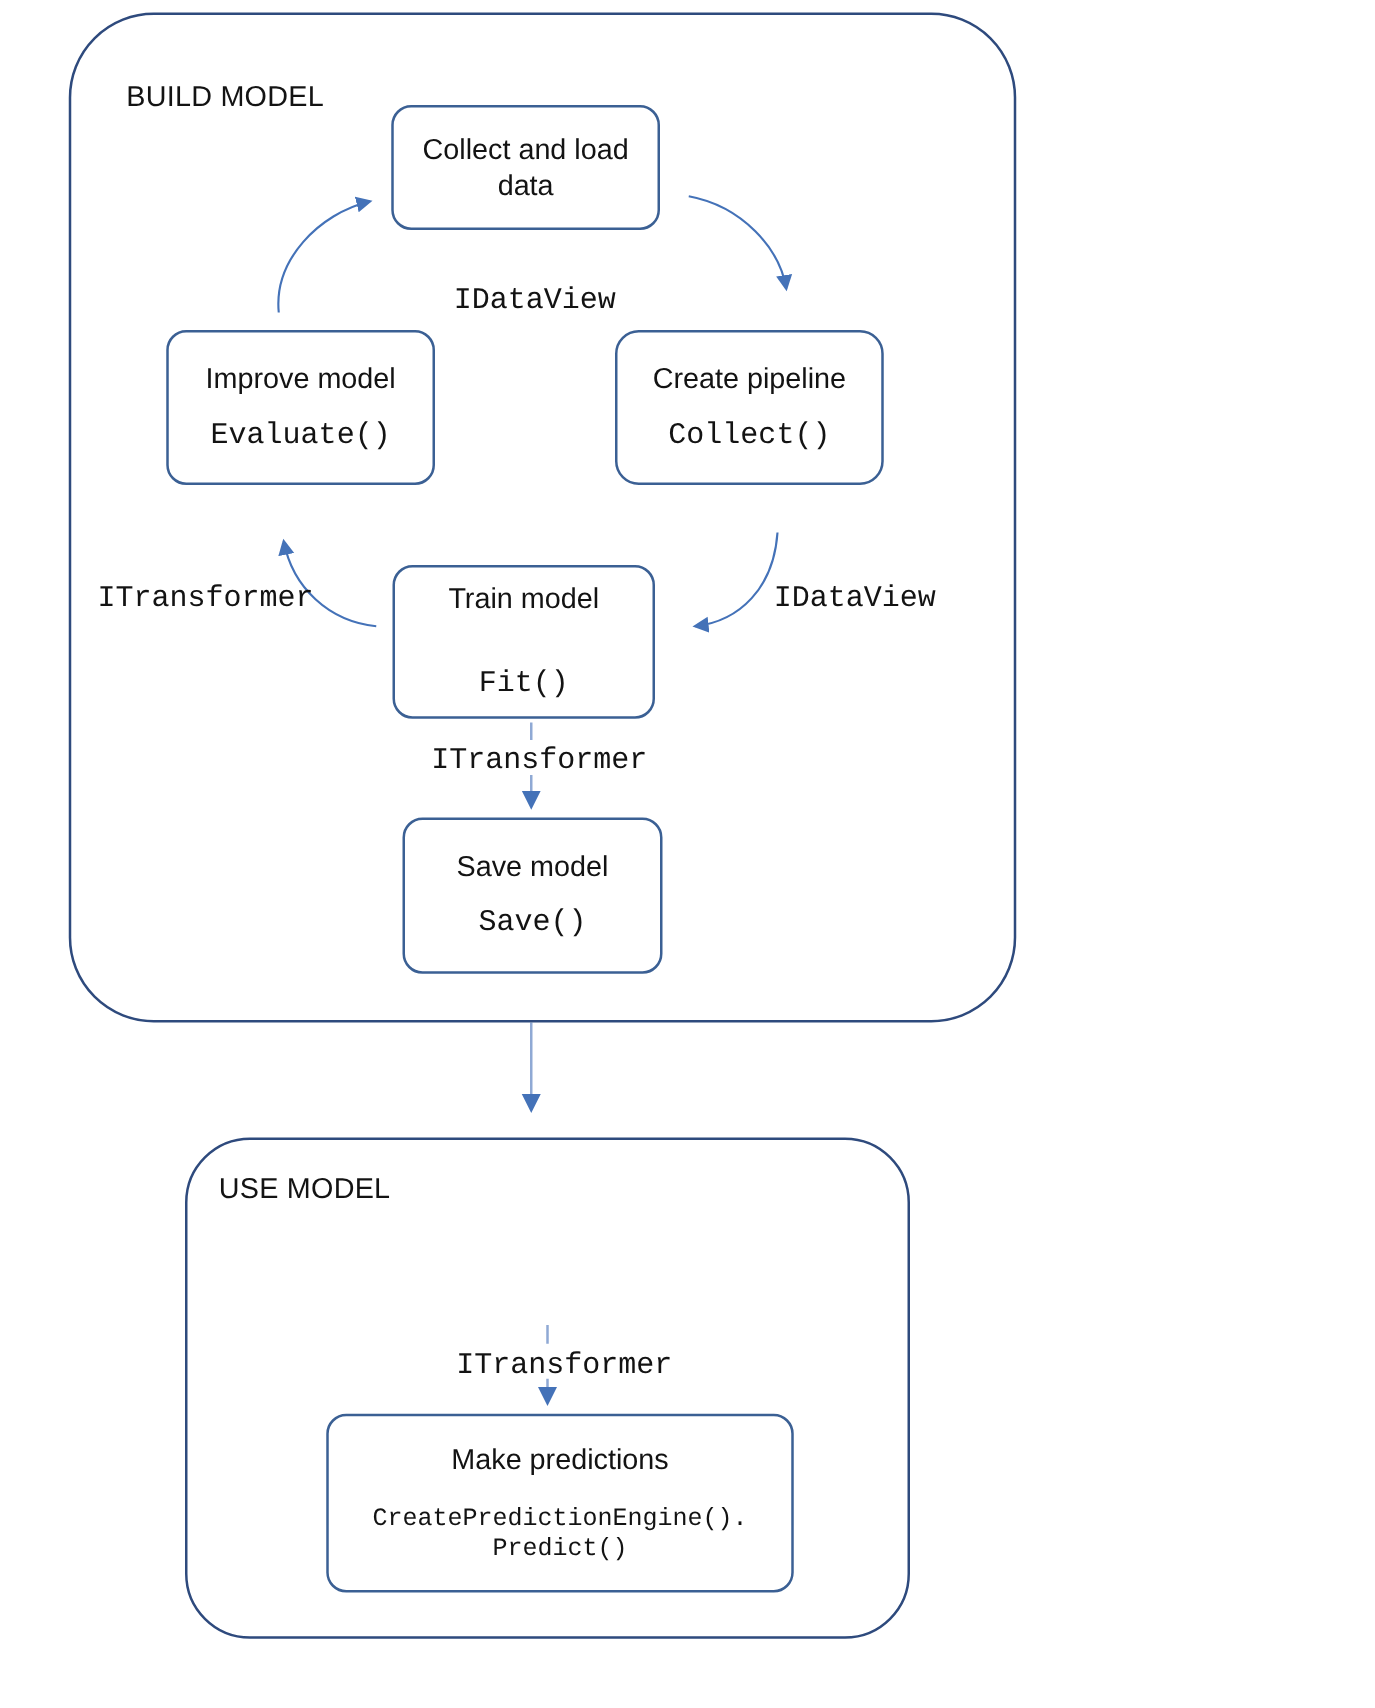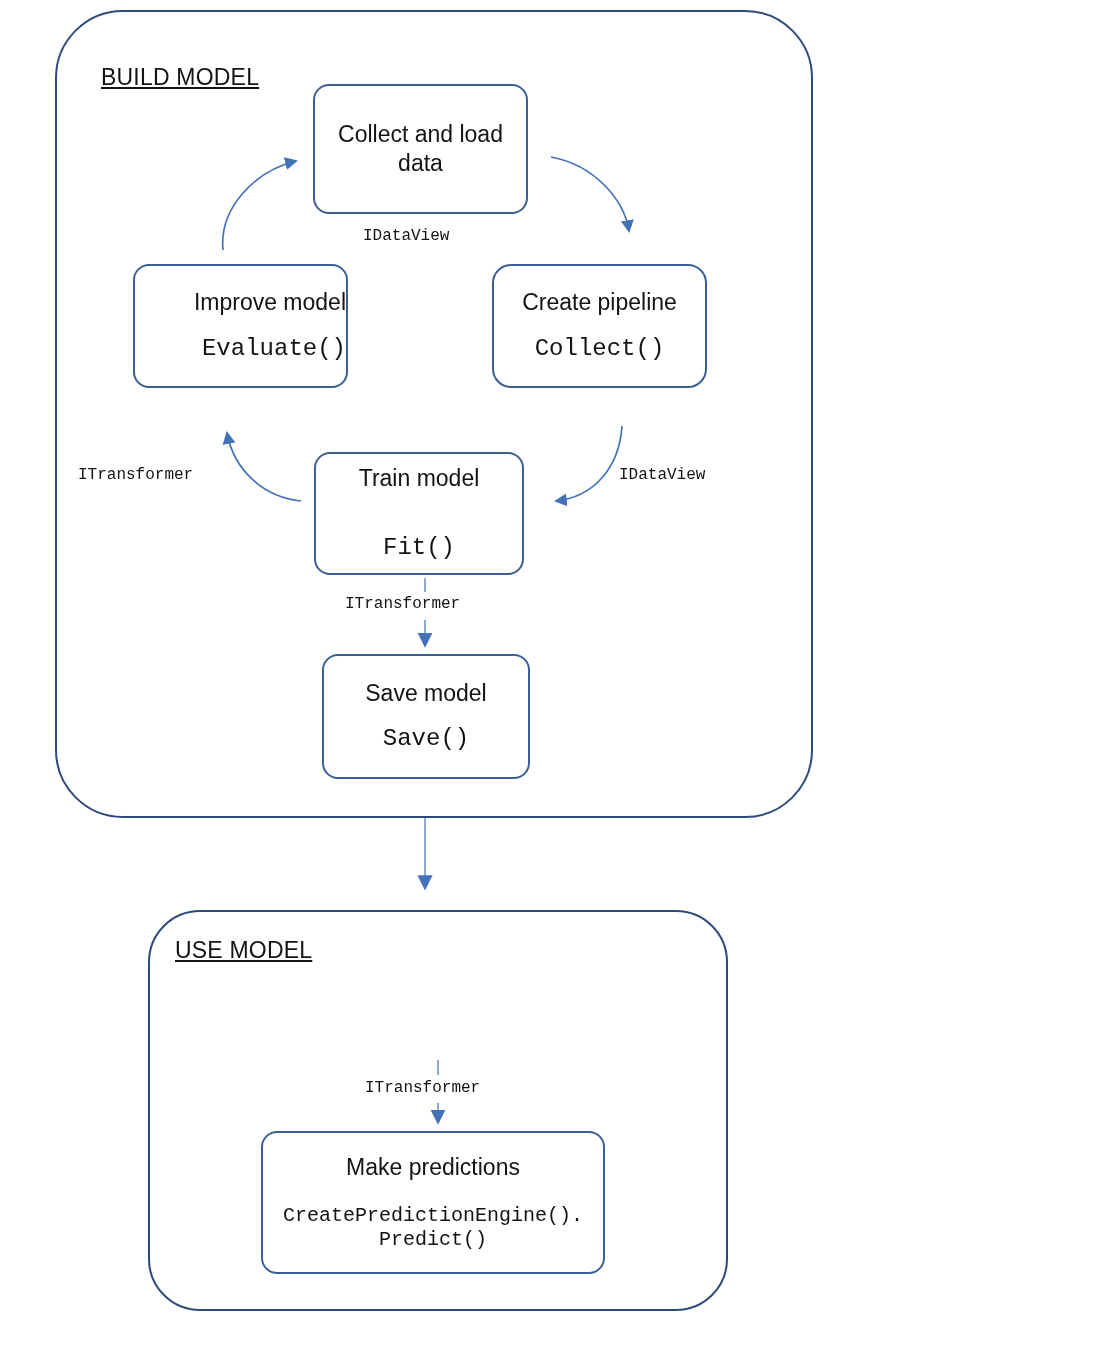--- a/index.html
+++ b/index.html
@@ -47,21 +47,20 @@
     height: 401px;
     border-radius: 52px;
   }
   .group-title {
     position: absolute;
     font-size: 23px;
     font-family: "Liberation Sans", sans-serif;
     color: #131313;
     letter-spacing: 0.2px;
     white-space: nowrap;
-    text-decoration: underline;
   }
   #group-build-title { left: 101px; top: 64px; }
   #group-use-title   { left: 175px; top: 937px; }
 
   
   .node {
     position: absolute;
     box-sizing: border-box;
     border: 2px solid #3B6094;
     border-radius: 16px;
@@ -81,35 +80,35 @@
   }
   .node .api {
     font-family: "Liberation Mono", "DejaVu Sans Mono", monospace;
     font-size: 24px;
     line-height: 1.2;
     color: #131313;
     white-space: pre-line;
     margin-top: 18px;
   }
 
-  #node-collect   { left: 313px; top: 84px;   width: 215px; height: 130px; }
-  #node-improve   { left: 133px; top: 264px;  width: 215px; height: 124px; align-items: flex-end; }
+  #node-collect   { left: 313px; top: 84px;   width: 215px; height: 100px; }
+  #node-improve   { left: 133px; top: 264px;  width: 215px; height: 124px; }
   #node-pipeline  { left: 492px; top: 264px;  width: 215px; height: 124px; border-radius: 19px; }
   #node-train     { left: 314px; top: 452px;  width: 210px; height: 123px; gap: 24px; }
   #node-save      { left: 322px; top: 654px;  width: 208px; height: 125px; }
   #node-load      { left: 334px; top: 938px;  width: 208px; height: 120px; }
-  #node-predict   { left: 261px; top: 1131px; width: 344px; height: 143px; }
+  #node-predict   { left: 261px; top: 1131px; width: 374px; height: 143px; }
 
   #node-predict .api { font-size: 20px; margin-top: 22px; }
 
   
   .edge-label {
     position: absolute;
     font-family: "Liberation Mono", "DejaVu Sans Mono", monospace;
-    font-size: 16px;
+    font-size: 24px;
     color: #131313;
     white-space: nowrap;
   }
   #lbl-idataview    { left: 363px; top: 227px; }
   #lbl-iestimator   { left: 619px; top: 466px; }
   #lbl-itransformer-left { left: 78px;  top: 466px; }
   #lbl-itransformer-save { left: 345px; top: 595px; }
   #lbl-itransformer-load { left: 365px; top: 1079px; }
 </style>
 </head>

